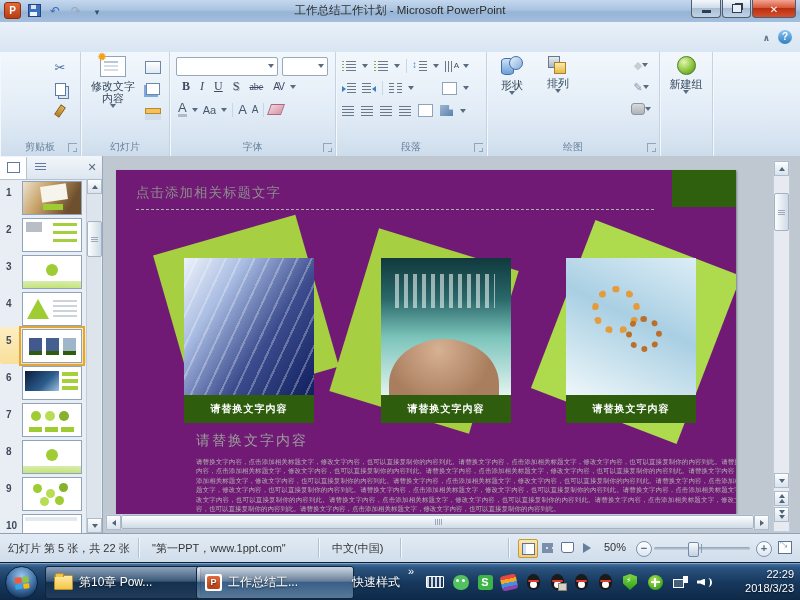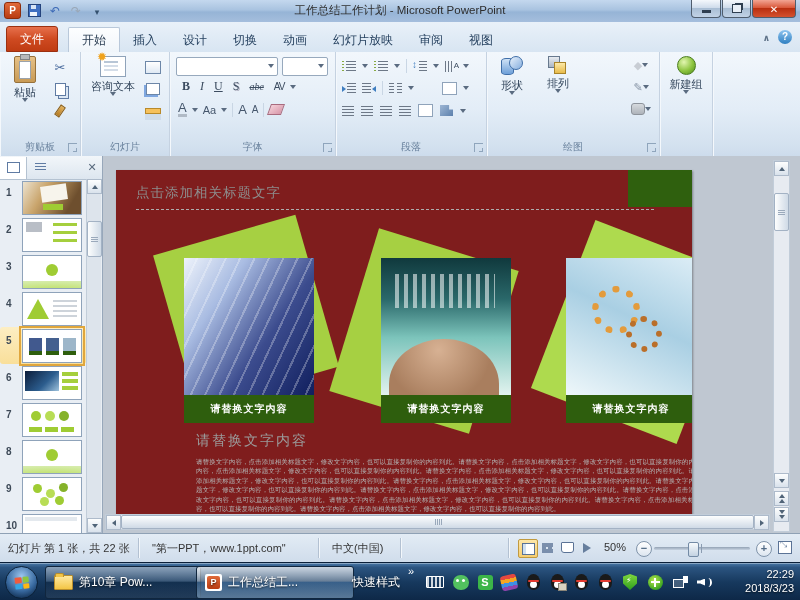--- a/index.html
+++ b/index.html
@@ -70,21 +70,21 @@
   .ic-reset{width:12px;height:10px;border:1px solid #6d87a8;background:#fff;box-shadow:-2px 2px 0 #7fa7e0;}
   .ic-section{width:14px;height:4px;background:#f6c15c;border:1px solid #b98a2a;box-shadow:0 6px 0 #cfdcea;}
   
   .selectbox{position:absolute;height:17px;background:#fff;border:1px solid #97a9bd;border-radius:2px;}
   .selectbox .dd{position:absolute;right:3px;top:6px;}
   .fletter{font-size:12px;color:#3c4c60;padding:0 4px;}
   .fb{font-weight:bold;font-family:"Liberation Serif",serif;}
   .fi{font-style:italic;font-family:"Liberation Serif",serif;}
   .fu{text-decoration:underline;font-family:"Liberation Serif",serif;}
   .fs2{font-family:"Liberation Serif",serif;text-shadow:1px 1px 0 #aab;}
-  .fabe{text-decoration:line-through;font-family:"Liberation Serif",serif;font-size:10px;font-style:italic;}
+  .fabe{text-decoration:line-through;font-family:"Liberation Serif",serif;font-size:10px;}
   .fav{font-size:10px;letter-spacing:-1px;}
   .frow{position:absolute;display:flex;align-items:center;}
   .ic-eraser{width:12px;height:9px;background:linear-gradient(135deg,#f4cfd8,#d898aa);border:1px solid #a86b7e;transform:skewX(-20deg);}
   .fA1{font-size:13px;color:#45566c;border-bottom:3px solid #b0bac6;line-height:12px;}
   .fAa{font-size:11px;color:#45566c;}
   .fAbig{font-size:13px;color:#45566c;}
   .fAsm{font-size:10px;color:#45566c;}
   
   .ic-lines{width:12px;height:10px;background:repeating-linear-gradient(to bottom,#6d7887 0 1px,transparent 1px 3px);}
   .ic-bullets{width:14px;height:10px;background:
@@ -158,21 +158,21 @@
   #panel-sb{position:absolute;right:1px;top:23px;width:14px;height:354px;background:#dde4ec;border-left:1px solid #c2cdd9;}
   .sb-btn{position:absolute;left:0;width:13px;height:13px;background:linear-gradient(#fdfefe,#d9e2ec);border:1px solid #aebbcb;display:flex;align-items:center;justify-content:center;}
   .arrow-up{width:0;height:0;border-left:3px solid transparent;border-right:3px solid transparent;border-bottom:4px solid #50central;border-bottom:4px solid #506478;}
   .arrow-down{width:0;height:0;border-left:3px solid transparent;border-right:3px solid transparent;border-top:4px solid #506478;}
   .arrow-left{width:0;height:0;border-top:3px solid transparent;border-bottom:3px solid transparent;border-right:4px solid #506478;}
   .arrow-right{width:0;height:0;border-top:3px solid transparent;border-bottom:3px solid transparent;border-left:4px solid #506478;}
   .sb-thumbv{position:absolute;left:0;width:13px;background:linear-gradient(90deg,#fdfefe,#cfdae6);border:1px solid #a3b2c4;border-radius:2px;}
   .grip{position:absolute;left:3px;top:50%;width:7px;height:5px;margin-top:-2px;background:repeating-linear-gradient(to bottom,#9aa9bb 0 1px,transparent 1px 2px);}
   
   #slidearea{position:absolute;left:103px;top:0;right:0;height:100%;background:#bfc7d1;}
-  #canvas{position:absolute;left:13px;top:14px;width:576px;height:348px;background:#7f1d1d;box-shadow:1px 1px 2px rgba(0,0,0,.35);overflow:hidden;}
+  #canvas{position:absolute;left:13px;top:14px;width:576px;height:348px;background:#701a75;box-shadow:1px 1px 2px rgba(0,0,0,.35);overflow:hidden;padding-left:44px;}
   .s-title{position:absolute;left:20px;top:14px;font-size:13.5px;color:#8d8d8d;letter-spacing:1px;}
   .s-rule{position:absolute;left:20px;top:39px;width:518px;border-bottom:1px dashed #adadad;}
   .s-greenblock{position:absolute;right:0;top:0;width:64px;height:37px;background:#2f600e;}
   .card{position:absolute;top:88px;width:130px;height:165px;}
   .card .lime{position:absolute;background:#a6d042;z-index:0;}
   .c1{left:68px;}  .c2{left:265px;}  .c3{left:450px;}
   .c1 .lime{left:-12px;top:-26px;width:148px;height:158px;transform:rotate(-16deg);}
   .c2 .lime{left:-30px;top:-12px;width:146px;height:170px;transform:rotate(17deg);}
   .c3 .lime{left:-8px;top:-16px;width:156px;height:180px;transform:rotate(21deg);background:#aeda4e;}
   .photo{position:absolute;left:0;right:0;top:0;bottom:28px;z-index:1;}
@@ -285,62 +285,46 @@
       <div class="wbtn restore">
           <span class="glyph-restore"></span>
         </div>
       <div class="wbtn close">
           <span class="glyph-close"></span>
         </div>
     </div>
   </div>
 
   <div id="tabrow">
-    <div class="tabs">
-      <div class="tab-file">文件</div>
-      <div class="tab active">开始</div>
-      <div class="tab">插入</div>
-      <div class="tab">设计</div>
-      <div class="tab">切换</div>
-      <div class="tab">动画</div>
-      <div class="tab">幻灯片放映</div>
-      <div class="tab">审阅</div>
-      <div class="tab">视图</div>
-    </div>
     <div class="tabrow-right">
       <span class="ic-collapse"></span>
       <span class="ic-help">?</span>
     </div>
   </div>
 
   <div id="ribbon">
 
     <div class="grp" style="width:80px">
-      <div class="big" style="left:2px">
-        <span class="ic-paste"></span>
-        <span class="blabel">粘贴</span>
-        <span class="dd"></span>
-      </div>
       <div class="mini" style="position:absolute;left:50px;top:6px">
           <span class="ic-cut"></span>
         </div>
       <div class="mini" style="position:absolute;left:50px;top:28px">
           <span class="ic-copy"></span>
         </div>
       <div class="mini" style="position:absolute;left:50px;top:50px">
           <span class="ic-brush"></span>
         </div>
       <div class="grp-label">剪贴板</div>
       <div class="dlg"></div>
     </div>
 
     <div class="grp" style="width:88px">
       <div class="big" style="left:6px;width:52px">
         <span class="ic-newslide"></span>
-        <span class="blabel">咨询文本</span>
+        <span class="blabel">修改文字内容</span>
         <span class="dd"></span>
       </div>
       <div class="mini" style="position:absolute;left:62px;top:6px">
           <span class="ic-layout"></span>
         </div>
       <div class="mini" style="position:absolute;left:62px;top:28px">
           <span class="ic-reset"></span>
         </div>
       <div class="mini" style="position:absolute;left:62px;top:50px">
           <span class="ic-section"></span>
@@ -576,21 +560,21 @@
             <span class="griph"></span>
           </div>
         <div class="sb-btn" style="top:0;right:0;left:auto">
             <span class="arrow-right"></span>
           </div>
       </div>
     </div>
   </div>
 
   <div id="statusbar">
-    <div class="st-item" style="left:8px">幻灯片 第 1 张，共 22 张</div>
+    <div class="st-item" style="left:8px">幻灯片 第 5 张，共 22 张</div>
     <div class="st-sep" style="left:138px"></div>
     <div class="st-item" style="left:152px">"第一PPT，www.1ppt.com"</div>
     <div class="st-sep" style="left:318px"></div>
     <div class="st-item" style="left:332px">中文(中国)</div>
     <div class="st-sep" style="left:400px"></div>
     <div class="st-sep" style="left:508px"></div>
     <div class="viewbtn active" style="left:518px">
         <span class="ic-vnormal"></span>
       </div>
     <div class="viewbtn" style="left:538px">

